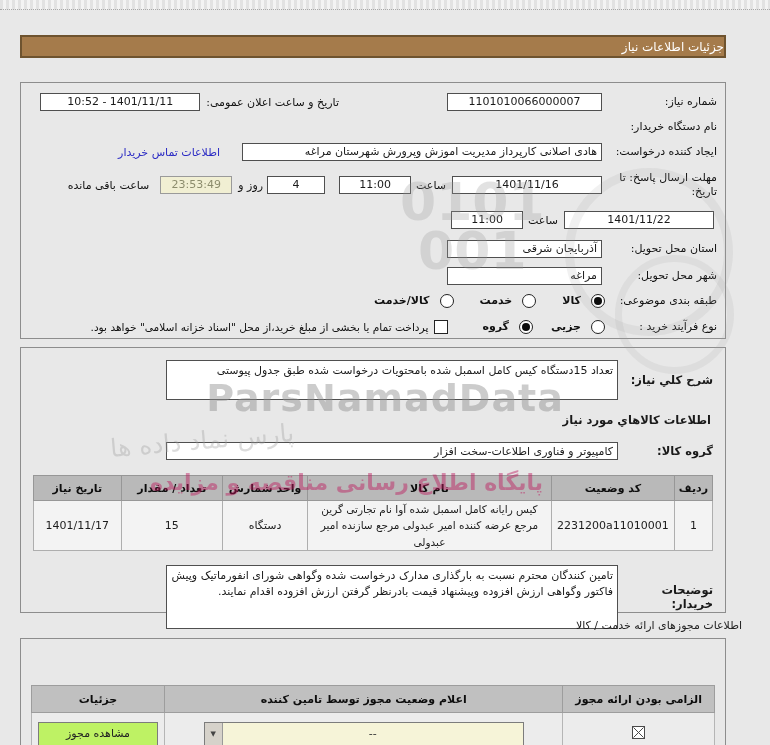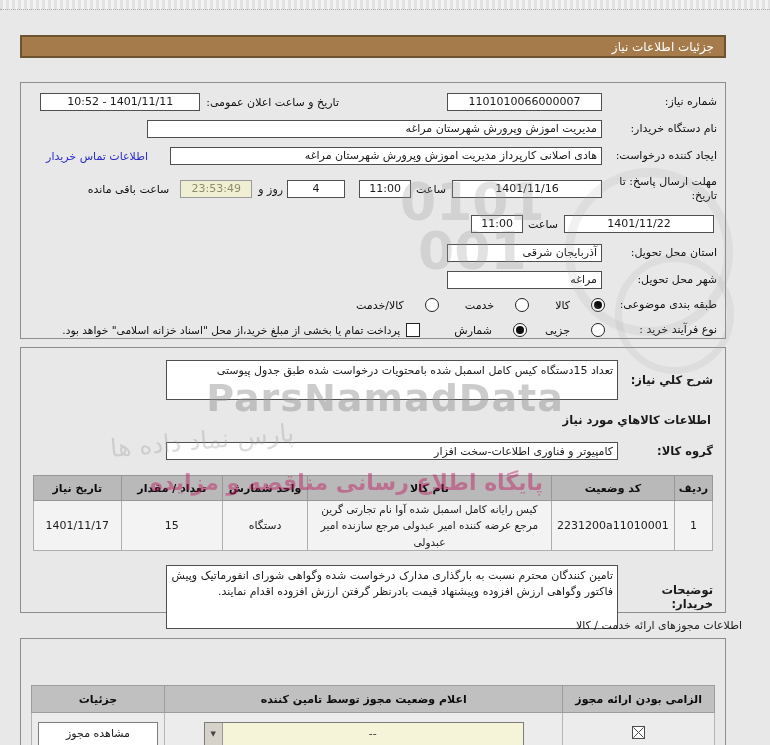--- a/index.html
+++ b/index.html
@@ -12,58 +12,58 @@
   }
   .top-strip {
     position:absolute; top:0; left:0; right:0; height:9px;
     background:repeating-linear-gradient(90deg,#e2e2e2 0 3px,#f3f3f3 3px 6px);
     border-bottom:1px dotted #a8a8a8;
   }
   .title-bar {
     position:absolute; top:35px; left:20px; width:706px; height:23px;
     box-sizing:border-box;
     background:#a57b4b; border:2px solid #6e532f;
-    color:#fff; font-size:12px; line-height:20px; padding-right:10px;
+    color:#fff; font-size:12px; line-height:20px; 
   }
   .panel {
     position:absolute; left:20px; width:706px; box-sizing:border-box;
     border:1px solid #8d8d8d; background:#e8e8e8;
   }
   .p1 { top:82px;  height:257px; padding:10px 8px 0; }
   .p2 { top:347px; height:266px; padding:8px 12px 0; }
   .p3 { top:638px; height:130px; padding:46px 10px 0; }
   .frow { display:flex; align-items:center; margin-bottom:9px; }
   .frow.tall { align-items:center; min-height:30px; margin-bottom:5px; }
   .lb { font-size:11px; color:#111; white-space:nowrap; }
   .lb-col { width:112px; flex:none; white-space:normal; line-height:1.3; }
   .ib {
     box-sizing:border-box; background:#fff; border:1px solid #4f4f4f;
     height:18px; line-height:16px; font-size:11px; padding:0 4px;
     margin-right:3px; white-space:nowrap; overflow:hidden;
   }
   .center { text-align:center; }
   .right  { text-align:right; }
-  .w155{width:155px;} .w160{width:160px;} .w455{width:455px;} .w400{width:432px;padding-left:24px;}
-  .w150{width:150px;} .w52{width:52px;} .w58{width:58px;}
+  .w155{width:155px;} .w160{width:160px;} .w455{width:455px;} .w400{width:360px;padding-left:24px;}
+  .w150{width:150px;} .w52{width:72px;} .w58{width:58px;}
   .timer {
     box-sizing:border-box; width:72px; height:18px; line-height:16px;
     background:#f1efd3; border:1px solid #9a9a9a; color:#8c8c6d;
     font-size:11px; text-align:center; margin-right:6px;
   }
   .link { color:#2b2bc4; font-size:11px; cursor:pointer; }
   .radio {
     width:12px; height:12px; border:1px solid #222; border-radius:50%;
     background:#fff; display:inline-block; position:relative; flex:none;
   }
   .radio.sel::after { content:""; position:absolute; inset:2px; background:#0d0d0d; border-radius:50%; }
   .cbox {
     width:12px; height:12px; border:1px solid #222; background:#fff;
     display:inline-block; flex:none;
   }
-  .opt { display:flex; align-items:center; gap:21px; margin-right:26px; }
+  .opt { display:flex; align-items:flex-start; gap:10px; margin-right:26px;font-weight:bold; }
   .boldlb { font-weight:bold; font-size:11.5px; }
   .txtbox {
     box-sizing:border-box; background:#fff; border:1px solid #4f4f4f;
     font-size:11px; padding:2px 4px; text-align:right; line-height:1.45;
     overflow:hidden;
   }
   .desc-box  { width:452px; height:40px; }
   .group-box { width:452px; height:18px; line-height:13px; }
   .notes-box { width:452px; height:64px; }
   .goods-heading { font-weight:bold; font-size:11.5px; margin:13px 2px 15px 0; }
@@ -93,21 +93,21 @@
     box-sizing:border-box; background:#f6f4d8; border:1px solid #7c7c7c;
     margin:0 auto;
   }
   .dd-val { flex:1; font-size:11px; line-height:22px; text-align:center; color:#333; }
   .dd-btn {
     width:17px; flex:none; background:#d6d2ca; border-right:1px solid #9a9a9a;
     font-size:7px; line-height:22px; text-align:center; color:#444;
   }
   .btn {
     box-sizing:border-box; display:block; width:120px; height:24px; margin:0 auto;
-    background:#ffffff; border:1px solid #7c7c7c; font-size:11px;
+    background:#bef264; border:1px solid #7c7c7c; font-size:11px;
     line-height:22px; text-align:center; color:#222; cursor:pointer;
   }
   
   .wm { position:absolute; pointer-events:none; z-index:40; }
   .wm-brand {
     top:376px; left:0; right:0; text-align:center; font-size:38px;
     font-weight:bold; color:#8f8f8f; opacity:.45; letter-spacing:1px;
   }
   .wm-digits {
     top:178px; left:400px; font-size:52px; font-weight:bold; color:#9a9a9a;
@@ -130,21 +130,20 @@
 
   <div class="frow">
     <span class="lb lb-col">شماره نیاز:</span>
     <div class="ib center w155">1101010066000007</div>
     <span class="lb" style="margin-right:108px">تاریخ و ساعت اعلان عمومی:</span>
     <div class="ib center w160" style="margin-right:6px">1401/11/11 - 10:52</div>
   </div>
 
   <div class="frow">
     <span class="lb lb-col">نام دستگاه خریدار:</span>
-    <div class="ib right w455">مدیریت اموزش وپرورش شهرستان مراغه</div>
   </div>
 
   <div class="frow">
     <span class="lb lb-col">ایجاد کننده درخواست:</span>
     <div class="ib right w400">هادی اصلانی کارپرداز مدیریت اموزش وپرورش شهرستان مراغه</div>
     <span class="link" style="margin-right:22px">اطلاعات تماس خریدار</span>
   </div>
 
   <div class="frow tall">
     <span class="lb lb-col">مهلت ارسال پاسخ: تا تاریخ:</span>
@@ -190,21 +189,21 @@
   </div>
 
   <div class="frow">
     <span class="lb lb-col">نوع فرآیند خرید :</span>
     <span class="opt" style="margin-right:0">
       <span class="radio"></span>
       <span class="lb">جزیی</span>
     </span>
     <span class="opt" style="margin-right:18px">
       <span class="radio sel"></span>
-      <span class="lb">شمارش</span>
+      <span class="lb">گروه</span>
     </span>
     <span class="cbox" style="margin-right:34px"></span>
     <span class="lb" style="margin-right:6px; font-size:10.6px">پرداخت تمام یا بخشی از مبلغ خرید،از محل "اسناد خزانه اسلامی" خواهد بود.</span>
   </div>
 </div>
 
 <div class="panel p2">
 
   <div style="display:flex; align-items:center; margin-top:4px">
     <span class="boldlb" style="width:95px; flex:none">شرح کلي نیاز:</span>

